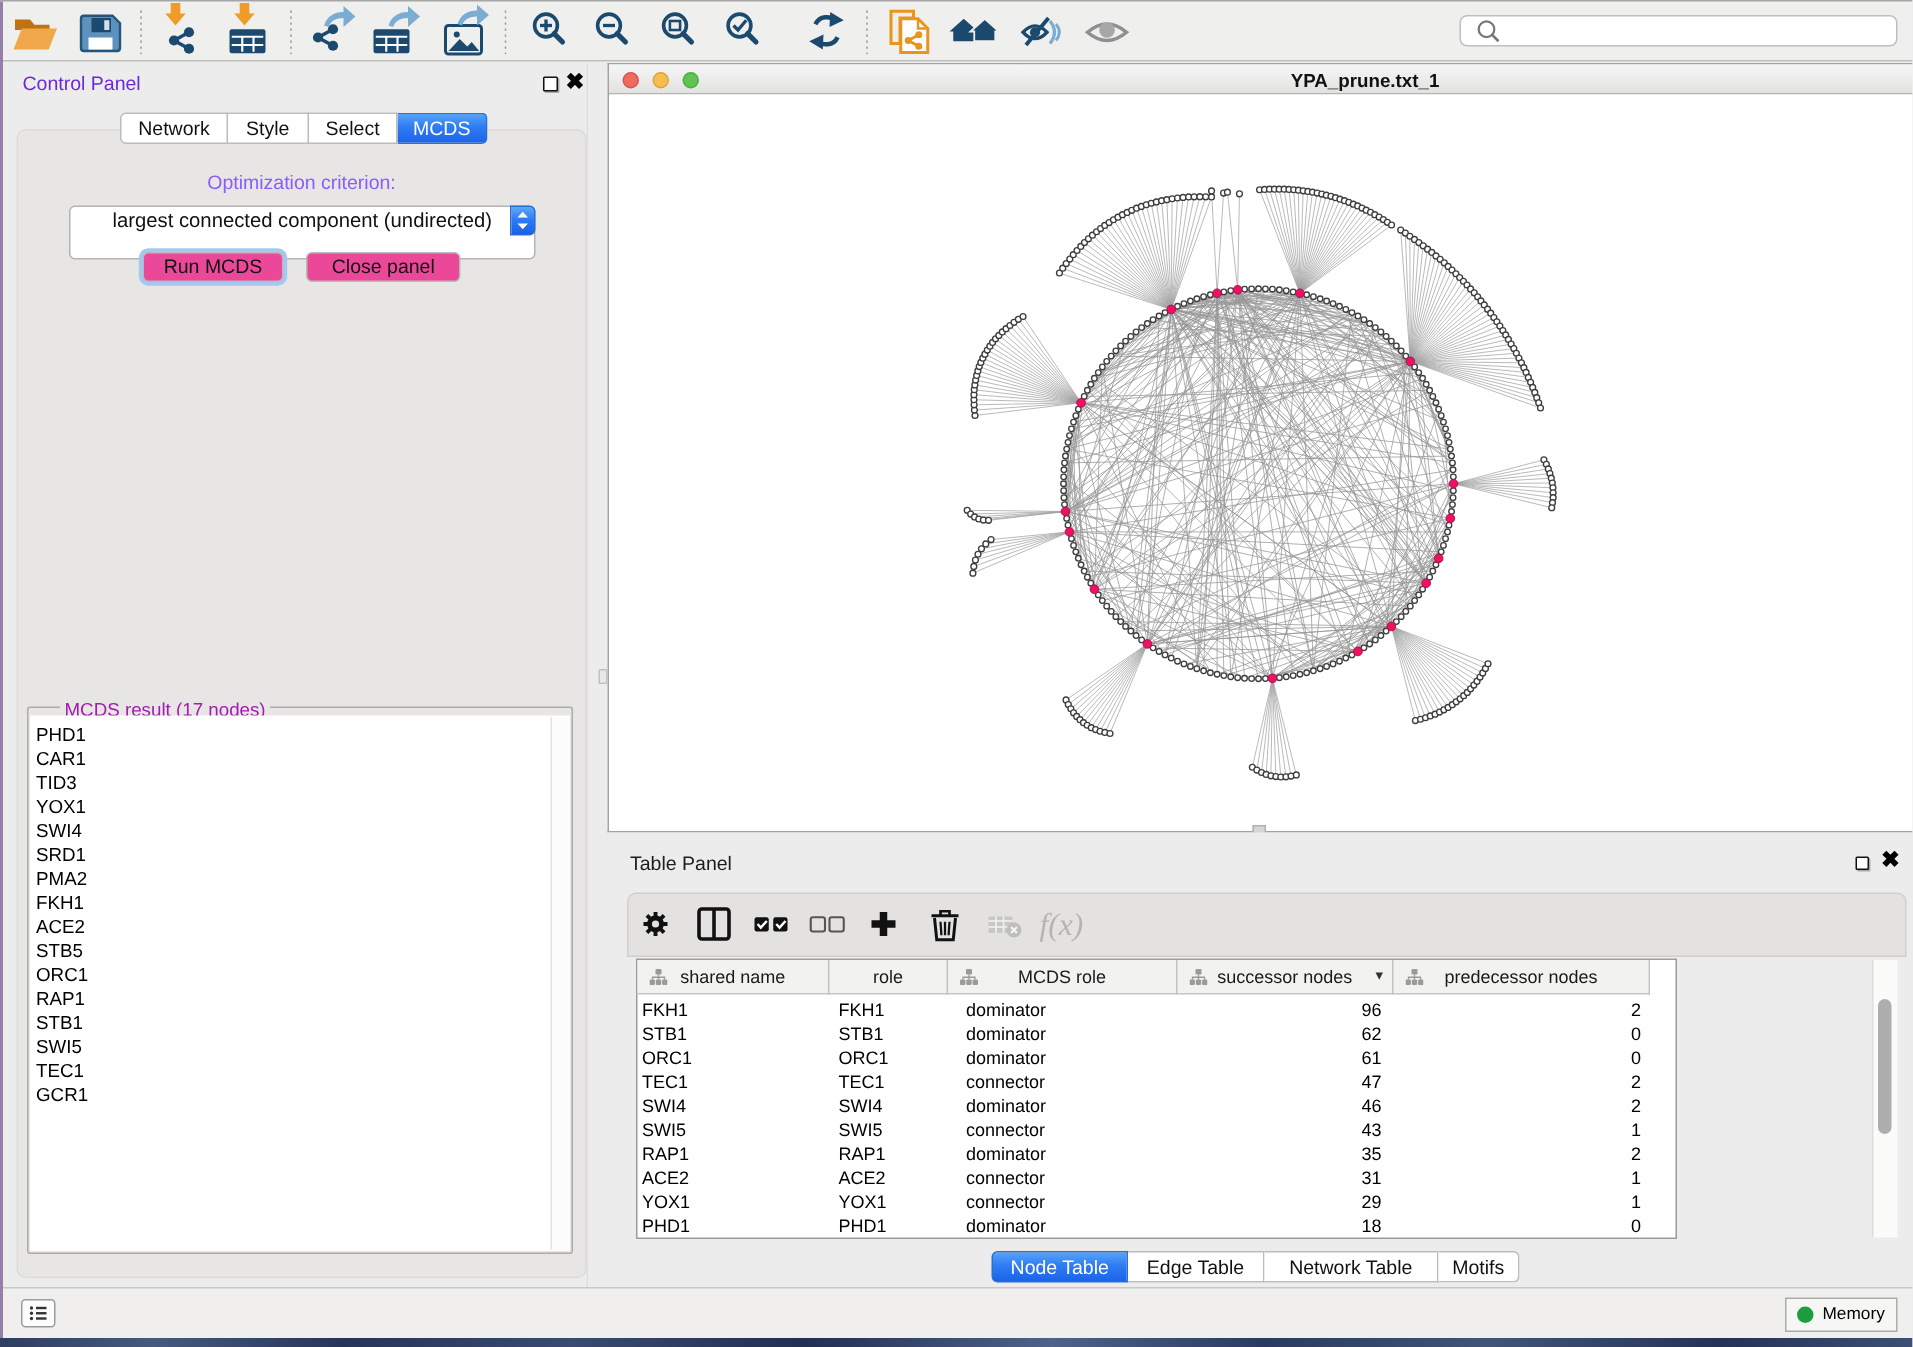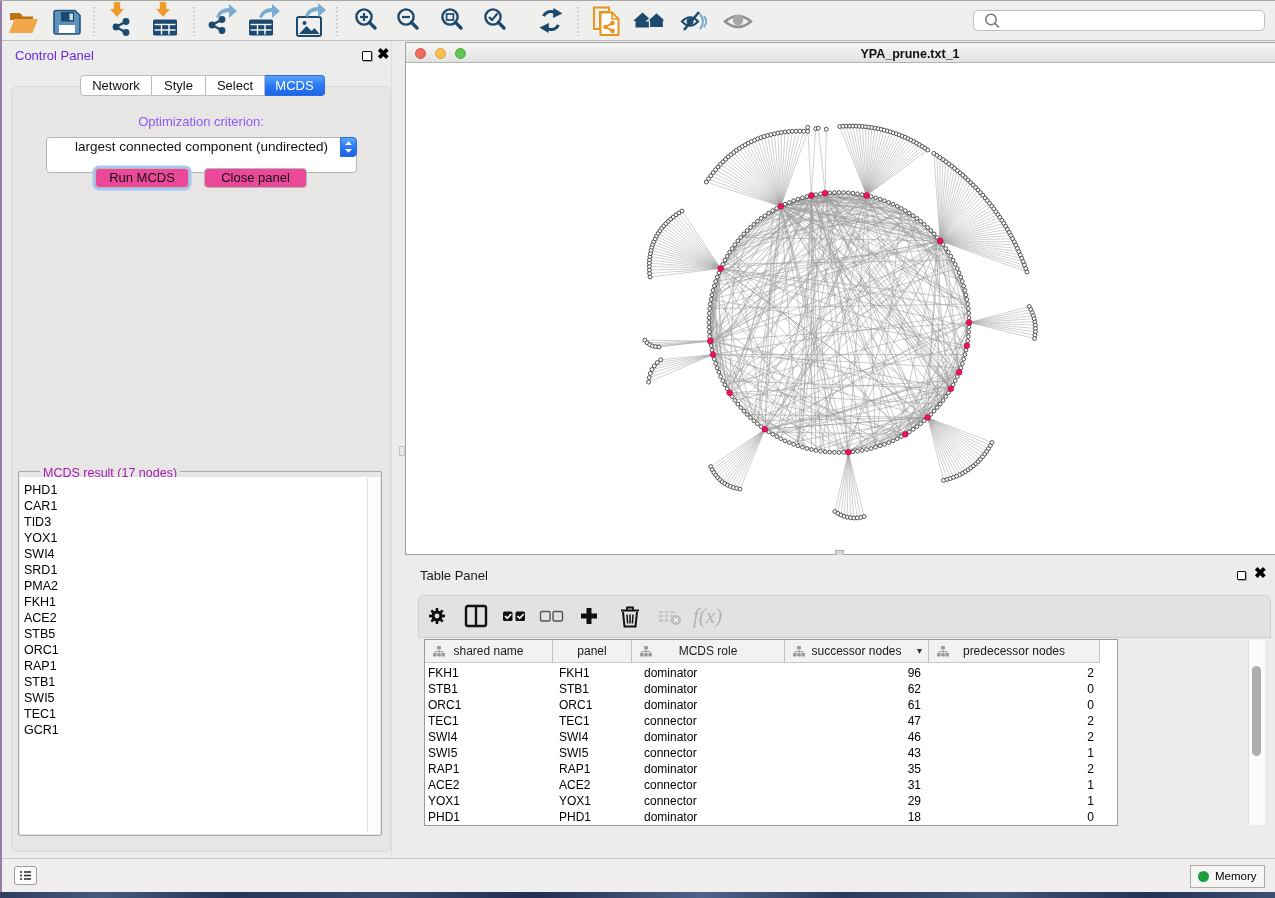--- a/index.html
+++ b/index.html
@@ -1214,21 +1214,21 @@
     <circle cx="251" cy="19" r="5" fill="#ababaa"></circle>
     <path d="M249,17 l4,4 M253,17 l-4,4" stroke="#fff" stroke-width="1.4"></path>
   </g>
 
   <text x="268" y="22" font-family="Liberation Serif,serif" font-style="italic" font-size="21" fill="#b5b4b3">f(x)</text>
   </svg>
 
   <div id="tp-table" class="abs">
     <div id="tp-header">
       <div class="hcell" style="left:0;width:128px;">shared name</div>
-      <div class="hcell" style="left:128px;width:79px;">panel</div>
+      <div class="hcell" style="left:128px;width:79px;">role</div>
       <div class="hcell" style="left:207px;width:153px;">MCDS role</div>
       <div class="hcell" style="left:360px;width:144px;">successor nodes<span style="position:absolute;right:6px;top:-1px;font-size:10px;color:#333">▾</span></div>
       <div class="hcell" style="left:504px;width:171px;border-right:1px solid #c3c3c3;">predecessor nodes</div>
 <svg class="abs" style="left:8px;top:6px" width="12" height="11" viewBox="0 0 12 11">
 <g fill="#9a9a99">
             <rect x="4" y="0" width="4" height="3.6" rx="0.8"></rect>
 <rect x="0" y="7" width="3.6" height="3.6" rx="0.8"></rect>
             <rect x="8.4" y="7" width="3.6" height="3.6" rx="0.8"></rect>
 <rect x="4.2" y="7" width="3.6" height="3.6" rx="0.8"></rect>
           </g>
@@ -1329,20 +1329,26 @@
         <span class="c1">PHD1</span>
         <span class="c2">PHD1</span>
         <span class="c3">dominator</span>
         <span class="c4">18</span>
         <span class="c5">0</span>
       </div>
     <div id="tp-sb">
         <div id="tp-thumb"></div>
       </div>
   </div>
+  <div id="tp-tabs" class="abs tabrow">
+    <div class="tab first sel" style="width:91px">Node Table</div>
+    <div class="tab" style="width:91px">Edge Table</div>
+    <div class="tab" style="width:116px">Network Table</div>
+    <div class="tab last" style="width:54px">Motifs</div>
+  </div>
 </div>
 
 <div id="statusbar" class="abs"></div>
 <div id="stat-btn" class="abs"><svg width="21" height="17" viewBox="0 0 21 17">
       <g fill="#333">
         <circle cx="6" cy="5" r="1.1"></circle>
         <circle cx="6" cy="8.5" r="1.1"></circle>
         <circle cx="6" cy="12" r="1.1"></circle>
         <rect x="9" y="4.2" width="7" height="1.6"></rect>
         <rect x="9" y="7.7" width="7" height="1.6"></rect>

